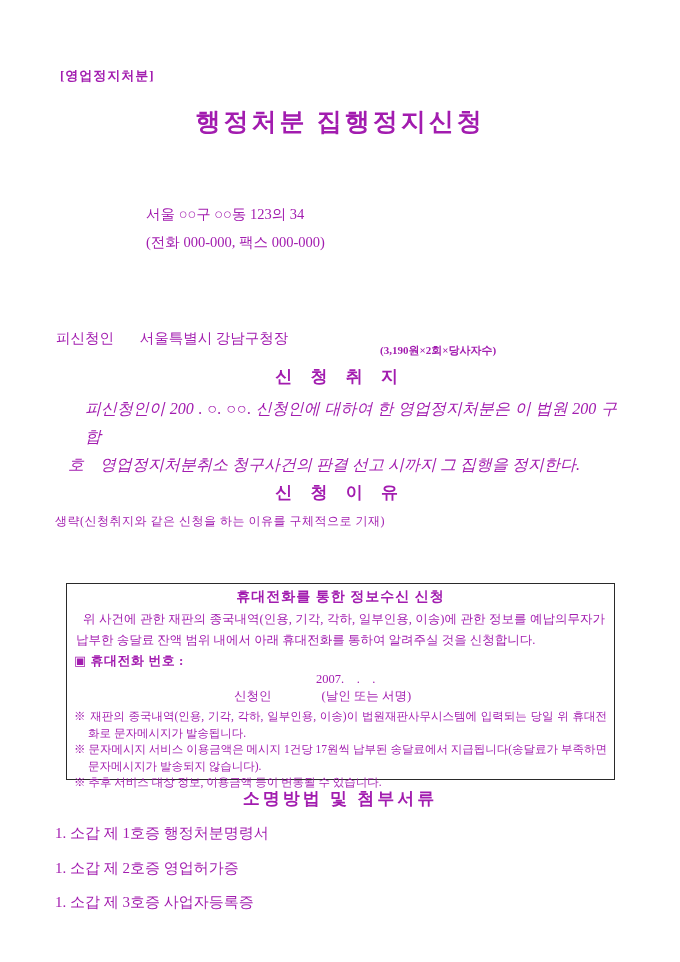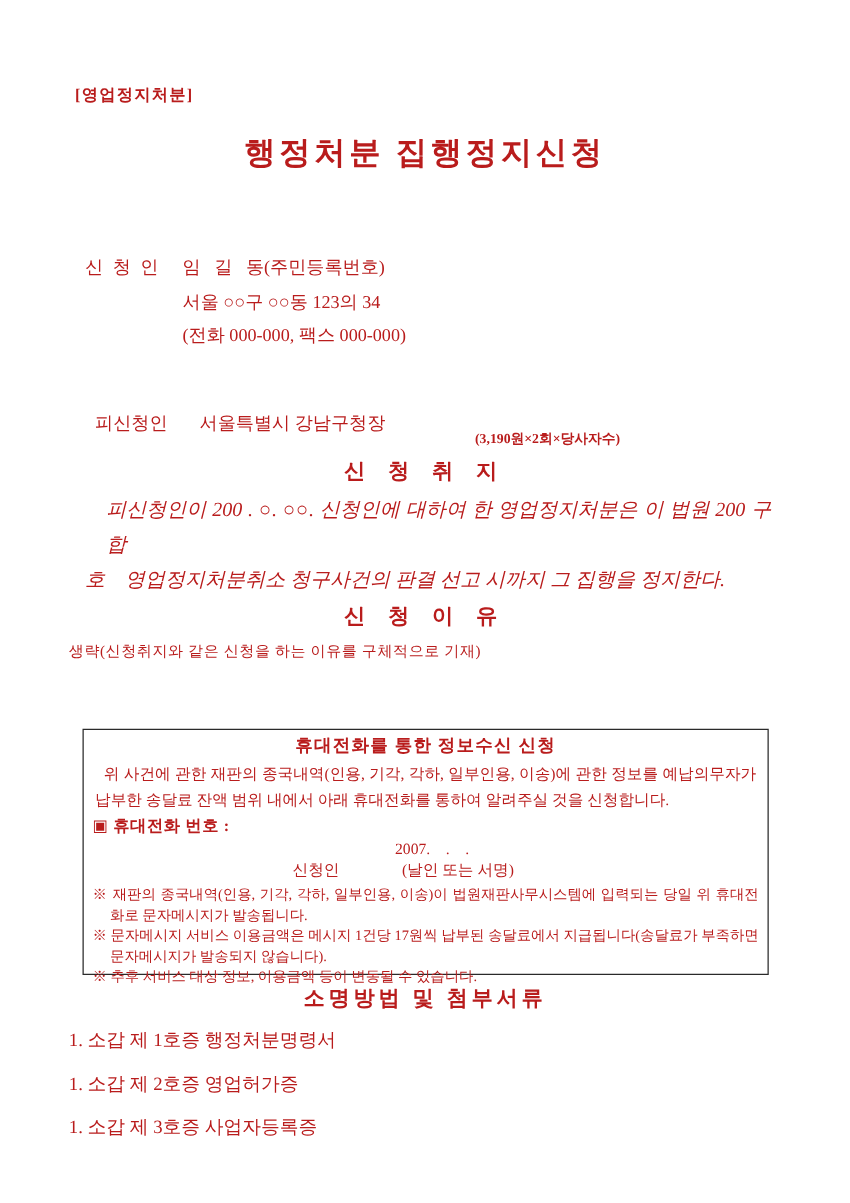--- a/index.html
+++ b/index.html
@@ -1,20 +1,20 @@
 <!DOCTYPE html>
 <html lang="ko"><head>
 <meta charset="utf-8">
 <style>
   html,body{margin:0;padding:0;background:#ffffff;}
   .page{
     position:relative;
     width:680px;height:962px;
     background:#ffffff;
-    color:#b91c1c;
+    color:#a21caf;
     font-family:"Liberation Serif","DejaVu Serif",serif;
     overflow:hidden;
   }
   .pre{white-space:pre;}
   .category-label{
     position:absolute;left:60px;top:67px;
     font-size:13px;font-weight:bold;letter-spacing:1px;
   }
   .doc-title{
     position:absolute;left:0;top:105px;width:100%;
@@ -44,21 +44,21 @@
     line-height:14px;padding:2px 0;
     letter-spacing:4px;
   }
   .fee-table .val{width:134px;height:28px;background:#fff;letter-spacing:0.5px;}
   .fee-note{
     position:absolute;left:380px;top:343px;width:237px;
     text-align:left;font-size:11px;font-weight:bold;
   }
   
   .respondent{
-    position:absolute;left:76px;top:329px;
+    position:absolute;left:56px;top:329px;
     font-size:14.5px;
   }
   .respondent .val{margin-left:22px;}
   
   .sec-heading{
     position:absolute;left:0;width:100%;text-align:center;
     font-size:17px;font-weight:bold;letter-spacing:7px;
   }
   .h-purpose{top:365px;}
   .h-reason{top:481px;}
@@ -119,24 +119,20 @@
 </head>
 <body>
 
 <div class="page">
 
   <div class="category-label">[영업정지처분]</div>
 
   <div class="doc-title">행정처분 집행정지신청</div>
 
   <div class="applicant">
-    <div class="row">
-      <span class="lbl">신 청 인</span>
-      <span class="pre">임   길   동(주민등록번호)</span>
-    </div>
     <div class="indent">서울 ○○구 ○○동 123의 34</div>
     <div class="indent">(전화 000-000, 팩스 000-000)</div>
   </div>
 
   <div class="fee-note">(3,190원×2회×당사자수)</div>
 
   <div class="respondent">
     <span>피신청인</span>
     <span class="val">서울특별시 강남구청장</span>
   </div>

